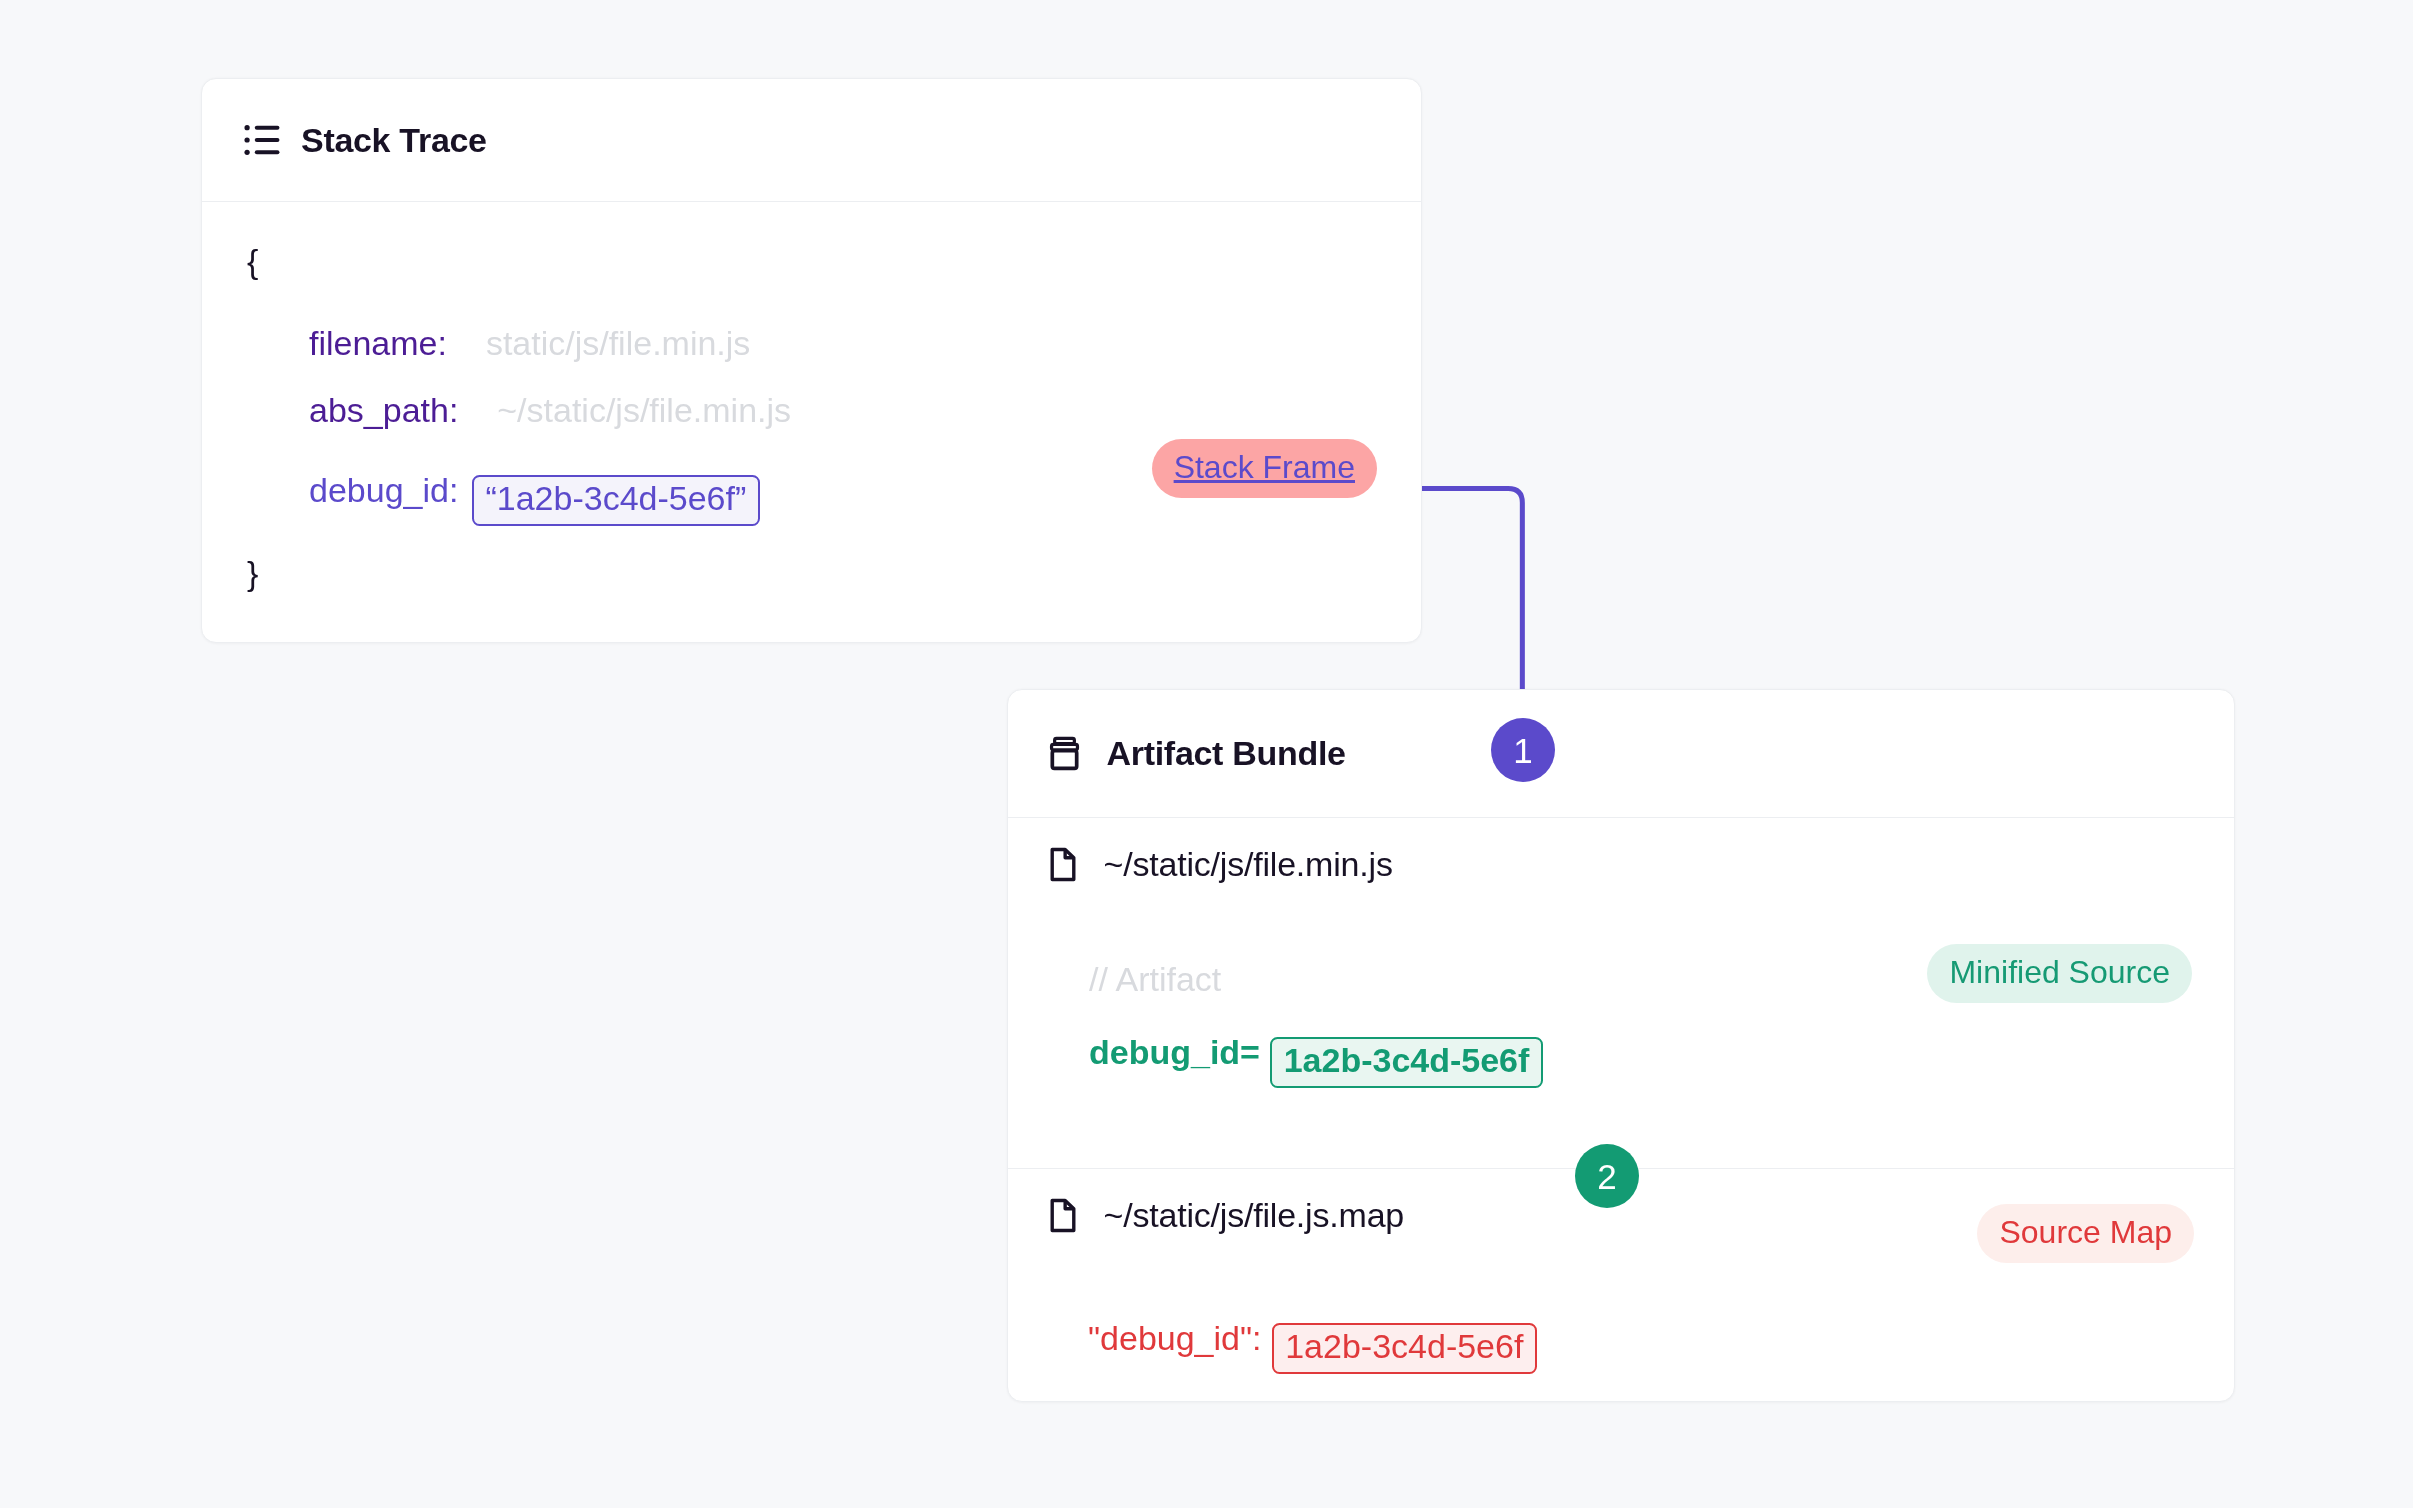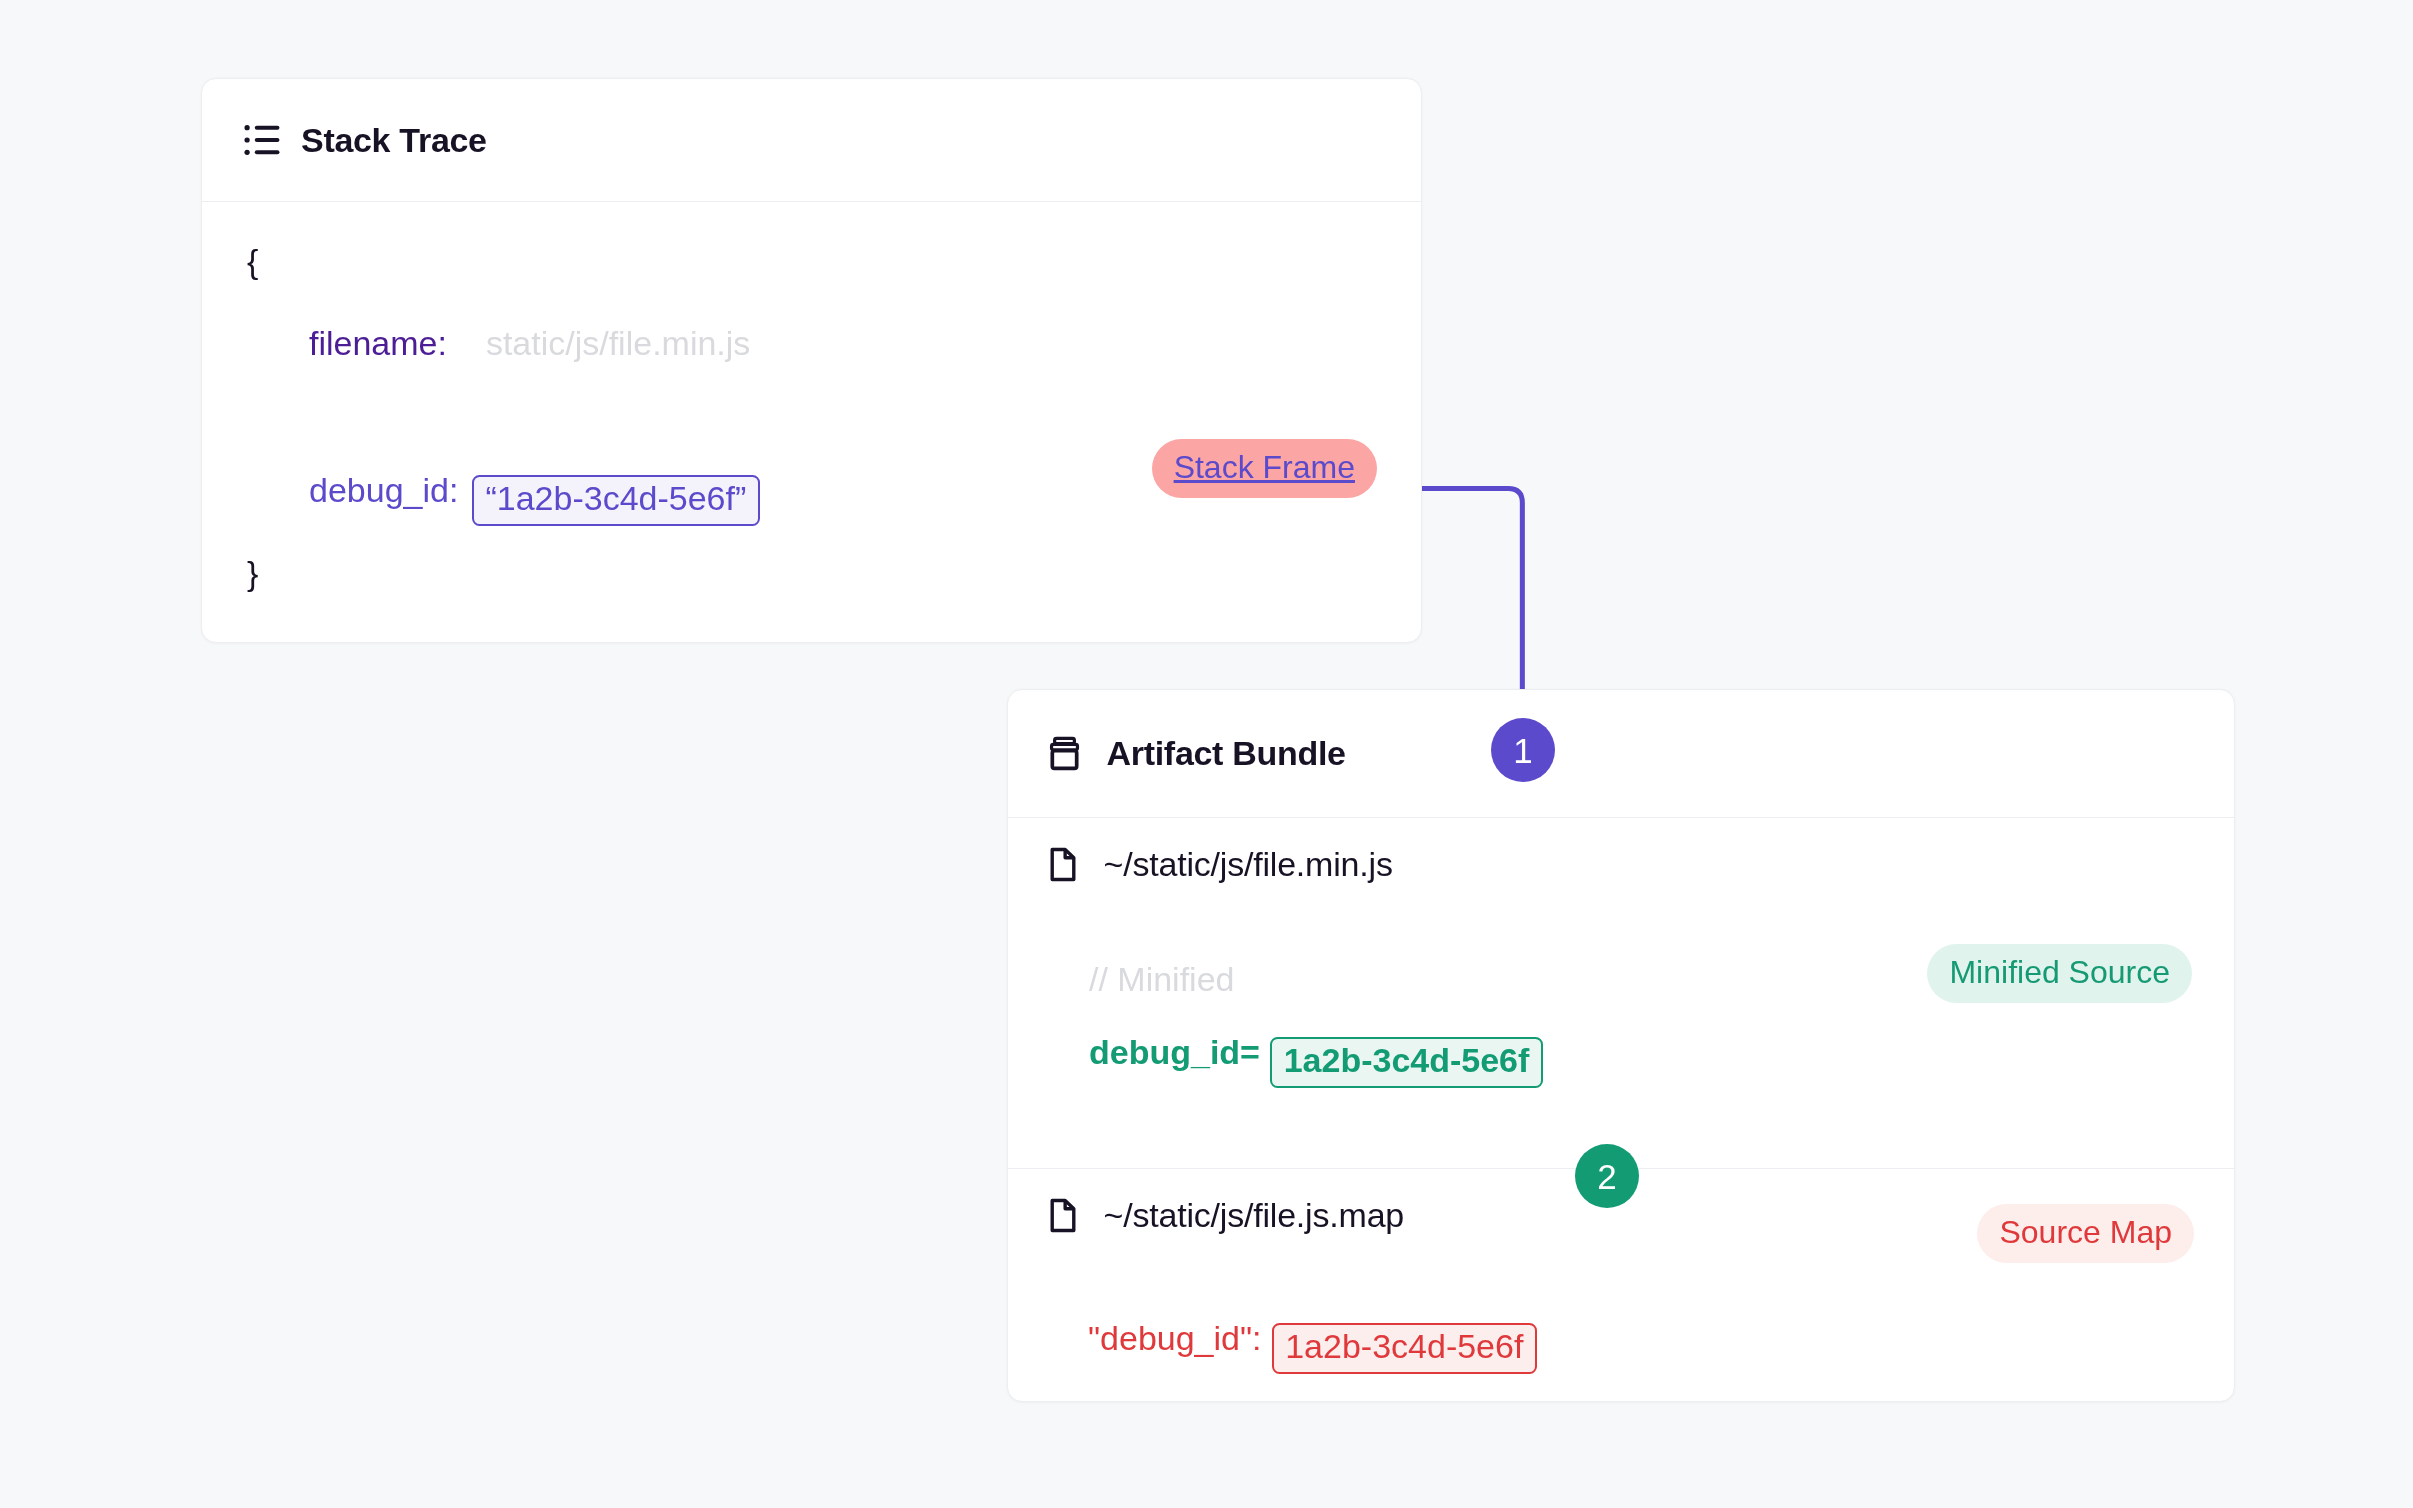--- a/index.html
+++ b/index.html
@@ -241,20 +241,25 @@
       <span class="pill pill-purple" id="pill-stack-frame">Stack Frame</span>
 
       <div class="code-line brace" id="line-open">{</div>
 
       <div class="code-line" id="line-filename">
         <span class="kv-key dim">filename:</span>
         <span style="display:inline-block;width:20px"></span>
         <span class="kv-val dim">static/js/file.min.js</span>
       </div>
 
+      <div class="code-line" id="line-abspath">
+        <span class="kv-key dim">abs_path:</span>
+        <span style="display:inline-block;width:20px"></span>
+        <span class="kv-val dim">~/static/js/file.min.js</span>
+      </div>
 
       <div class="code-line" id="line-debugid">
         <span class="kv-key">debug_id:</span>
         <span class="hl-box hl-purple">“1a2b-3c4d-5e6f”</span>
       </div>
 
       <div class="code-line brace" id="line-close">}</div>
     </div>
   </section>
 
@@ -277,21 +282,21 @@
           <svg width="34" height="37" viewBox="0 0 20 24" aria-hidden="true">
             <path d="M3 2.3 h8.4 L17 7.6 V21.7 H3 Z" fill="none" stroke="#181225" stroke-width="2.2" stroke-linejoin="round"></path>
             <path d="M11.4 2.3 V7.6 H17" fill="none" stroke="#181225" stroke-width="2.2" stroke-linejoin="round"></path>
           </svg>
         </span>
         <span class="file-name">~/static/js/file.min.js</span>
       </div>
 
       <span class="pill pill-green" id="pill-minified-source">Minified Source</span>
 
-      <div class="file-line" id="minified-contents">// Minified</div>
+      <div class="file-line" id="minified-contents">// Artifact</div>
 
       <div class="file-line" id="minified-debugid">
         <span>debug_id=</span>
         <span class="hl-box hl-green">1a2b-3c4d-5e6f</span>
       </div>
 
     </div>
 
     <div class="file-row" id="row-sourcemap">
       <div class="file-head">

